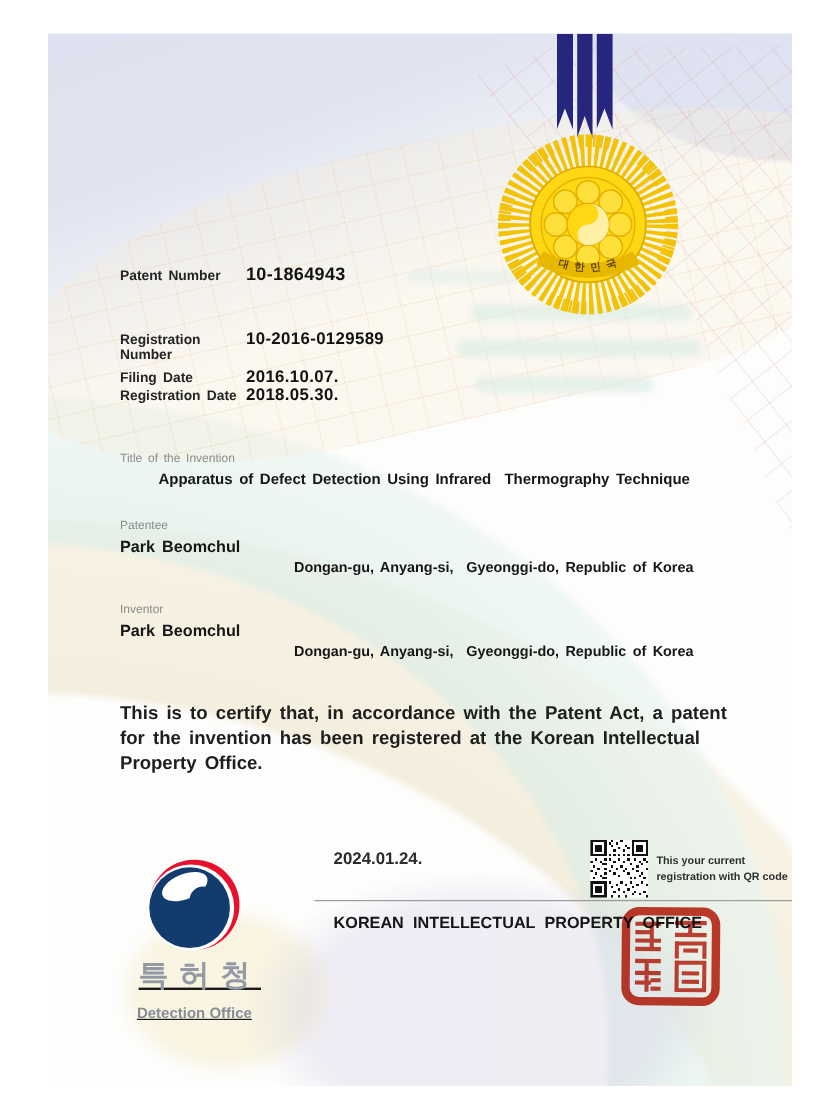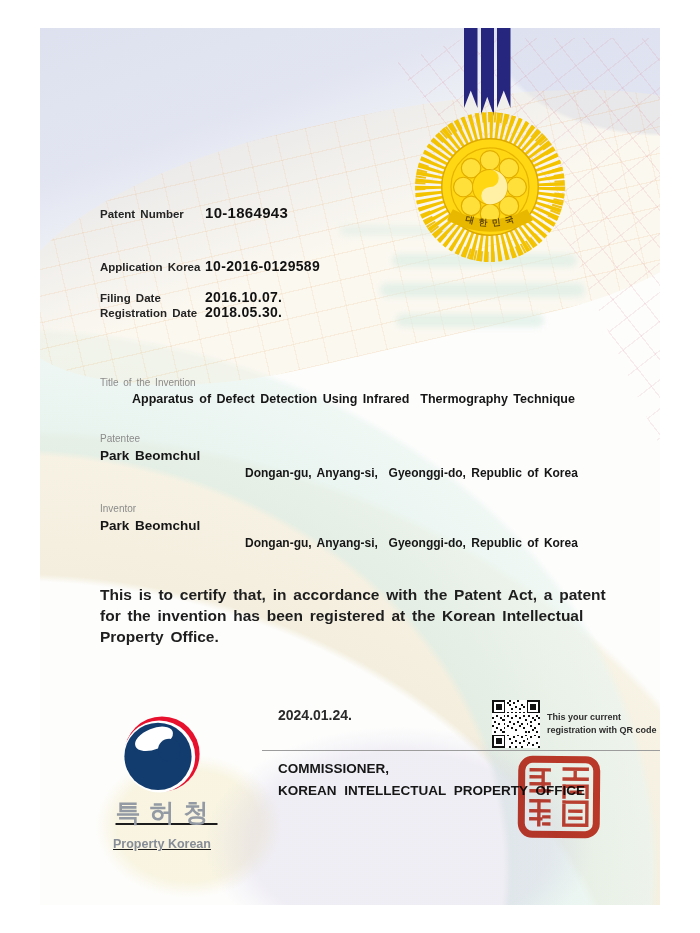--- a/index.html
+++ b/index.html
@@ -43,21 +43,21 @@
   .ribbon-bar{position:absolute;top:0;width:13.5px;background:#26267e;
     clip-path:polygon(0 0,100% 0,100% 100%,50% 78%,0 100%);}
   .rb1{left:424px;height:80px;}
   .rb2{left:440.5px;height:88px;}
   .rb3{left:457px;height:80px;}
   .medal{position:absolute;left:373px;top:82px;width:154px;height:154px;}
 
   .doc-title{position:absolute;left:60px;top:85px;font-size:21px;font-weight:bold;
     letter-spacing:.6px;word-spacing:9px;color:#161616;}
 
-  .frow{position:absolute;left:60px;display:flex;align-items:baseline;}
+  .frow{position:absolute;left:60px;display:flex;align-items:baseline;margin-top:16px;}
   .flabel{width:105px;font-size:11.5px;font-weight:bold;color:#242424;word-spacing:2px;}
   .fvalue{font-size:15px;font-weight:bold;color:#121212;letter-spacing:.3px;}
   .r1{top:176px;}
   .r2{top:230px;}
   .r2 .fvalue,.r3 .fvalue,.r4 .fvalue{font-size:14px;}
   .r3{top:261px;}
   .r4{top:276px;}
 
   .seclabel{position:absolute;left:60px;font-size:10px;color:#8b8b8b;word-spacing:2px;}
   .secvalue{position:absolute;left:60px;font-size:13px;font-weight:bold;color:#161616;white-space:pre;word-spacing:2px;}
@@ -126,21 +126,21 @@
       <textPath href="#bannerArc" startOffset="16">대한민국</textPath>
     </text>
   </svg>
 
 
   <div class="frow r1">
     <span class="flabel">Patent Number</span>
     <span class="fvalue">10-1864943</span>
   </div>
   <div class="frow r2">
-    <span class="flabel">Application Korea</span>
+    <span class="flabel">Registration Number</span>
     <span class="fvalue">10-2016-0129589</span>
   </div>
   <div class="frow r3">
     <span class="flabel">Filing Date</span>
     <span class="fvalue">2016.10.07.</span>
   </div>
   <div class="frow r4">
     <span class="flabel">Registration Date</span>
     <span class="fvalue">2018.05.30.</span>
   </div>
@@ -154,21 +154,20 @@
 
   <div class="seclabel invtr-label">Inventor</div>
   <div class="secvalue invtr-name">Park Beomchul</div>
   <div class="secvalue invtr-addr">Dongan-gu, Anyang-si,  Gyeonggi-do, Republic of Korea</div>
 
   <div class="statement">This is to certify that, in accordance with the Patent Act, a patent for the invention has been registered at the Korean Intellectual Property Office.</div>
 
   <div class="issue-date">2024.01.24.</div>
   <div class="divider"></div>
   <div class="commissioner">
-    <div>COMMISSIONER,</div>
     <div>KOREAN INTELLECTUAL PROPERTY OFFICE</div>
   </div>
 
   <svg class="qr" viewBox="0 0 25 25" shape-rendering="crispEdges">
     <rect width="25" height="25" fill="#fff"></rect>
     <g fill="#111">
       <rect x="0" y="0" width="7" height="7"></rect>
         <rect x="18" y="0" width="7" height="7"></rect>
         <rect x="0" y="18" width="7" height="7"></rect>
     </g>
@@ -211,17 +210,17 @@
   <svg class="logo" viewBox="0 0 100 100">
     <circle cx="50" cy="50" r="47" fill="#e8112d"></circle>
     <circle cx="46.5" cy="53" r="45" fill="#ffffff"></circle>
     <circle cx="45" cy="53" r="42" fill="#123c6e"></circle>
     <ellipse cx="40" cy="31" rx="25" ry="13" fill="#ffffff" transform="rotate(-22 40 31)"></ellipse>
     <circle cx="59" cy="45" r="14" fill="#123c6e"></circle>
   </svg>
   <div class="agency">
     <div class="agency-kr">특허청</div>
     <div class="agency-en">
-      <div>Property Korean</div>
+      <div>Detection Office</div>
     </div>
   </div>
 
 </div>
 
 </body></html>

